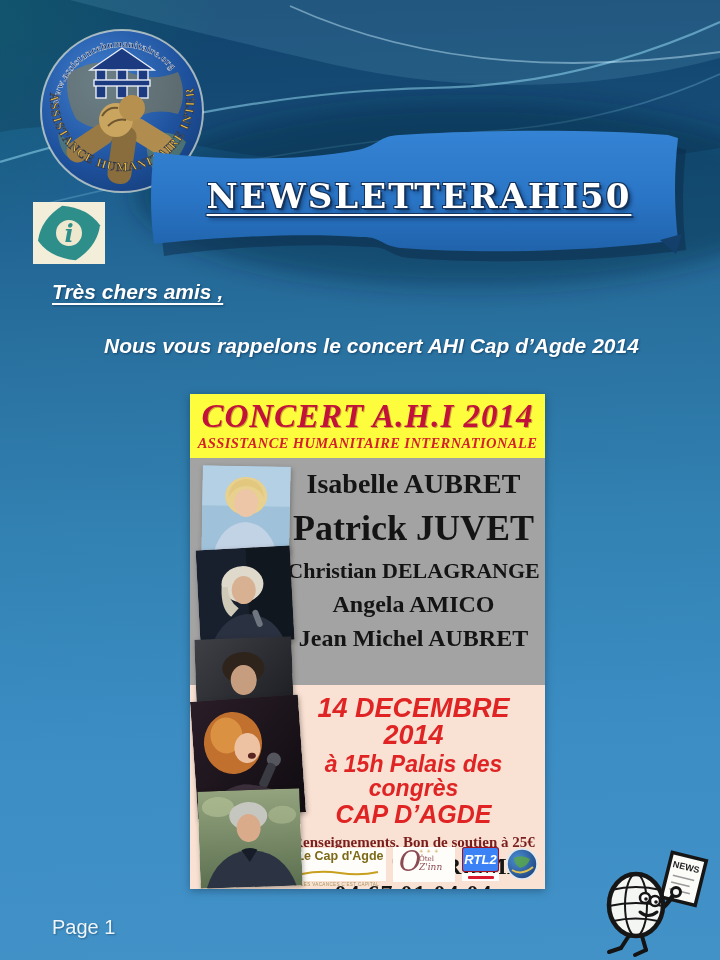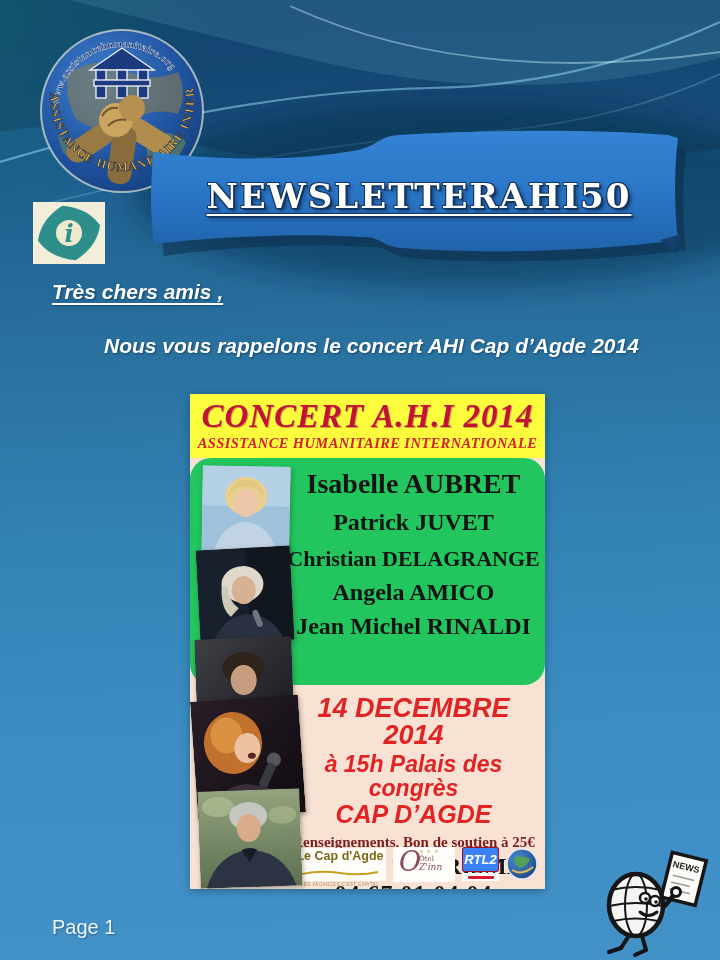--- a/index.html
+++ b/index.html
@@ -20,25 +20,25 @@
   .intro{left:104px;top:334px;color:#fff;font-style:italic;font-weight:bold;font-size:21px;
     text-shadow:1px 1px 2px rgba(0,30,60,.5);}
   
   .poster{left:190px;top:394px;width:355px;height:495px;overflow:hidden;
     box-shadow:0 2px 8px rgba(0,20,40,.35);background:#f9e2d4;}
   .p-head{height:64px;background:#fdfd3e;text-align:center;padding-top:5px;box-sizing:border-box;}
   .p-title{font-family:"Liberation Serif",serif;font-style:italic;font-weight:bold;
     font-size:33px;color:#c3123a;letter-spacing:1px;line-height:1.05;text-shadow:1px 1px 0 rgba(120,0,20,.35);}
   .p-sub{font-family:"Liberation Serif",serif;font-style:italic;font-weight:bold;
     font-size:14.5px;color:#d41f2c;letter-spacing:.4px;margin-top:1px;}
-  .p-names{height:227px;background:#22c55e;box-sizing:border-box;padding-top:10px;border-radius:21px;}
+  .p-names{height:227px;background:#a3a3a3;box-sizing:border-box;padding-top:10px;}
   .names-col{margin-left:96px;width:255px;text-align:center;font-family:"Liberation Serif",serif;
     font-weight:bold;color:#141414;}
   .n1{font-size:28px;line-height:1.0;margin-top:2px;}
-  .n2{font-size:24px;line-height:1.0;margin-top:12px;}
+  .n2{font-size:36px;line-height:1.0;margin-top:12px;}
   .n3{font-size:22px;line-height:1.0;margin-top:14px;}
   .n4{font-size:24px;line-height:1.0;margin-top:10px;}
   .n5{font-size:24px;line-height:1.0;margin-top:10px;}
   .n6{font-size:18px;line-height:1.0;margin-top:16px;}
   .p-bottom{height:204px;background:#f9e2d4;box-sizing:border-box;padding-top:10px;position:relative;}
   .event-col{margin-left:96px;width:255px;text-align:center;}
   .d1{font-style:italic;font-weight:bold;font-size:27px;color:#e02424;line-height:1.0;}
   .d2{font-style:italic;font-weight:bold;font-size:23px;color:#e02424;line-height:1.05;margin-top:3px;}
   .d3{font-style:italic;font-weight:bold;font-size:25px;color:#e02424;line-height:1.0;margin-top:2px;}
   .rens{font-family:"Liberation Serif",serif;font-weight:bold;font-size:15px;color:#7a1d1d;margin-top:7px;}
@@ -166,21 +166,21 @@
     <div class="p-head">
       <div class="p-title">CONCERT A.H.I 2014</div>
       <div class="p-sub">ASSISTANCE HUMANITAIRE INTERNATIONALE</div>
     </div>
     <div class="p-names">
       <div class="names-col">
         <div class="n1">Isabelle AUBRET</div>
         <div class="n2">Patrick JUVET</div>
         <div class="n3">Christian DELAGRANGE</div>
         <div class="n4">Angela AMICO</div>
-        <div class="n5">Jean Michel RINALDI</div>
+        <div class="n5">Jean Michel AUBRET</div>
       </div>
     </div>
     <div class="p-bottom">
       <div class="event-col">
         <div class="d1">14 DECEMBRE 2014</div>
         <div class="d2">à 15h Palais des congrès</div>
         <div class="d3">CAP D’AGDE</div>
         <div class="rens">Renseignements, Bon de soutien à 25€</div>
         <div class="office">OFFICE TOURISME:</div>
         <div class="phone">04 67 01 04 04</div>

